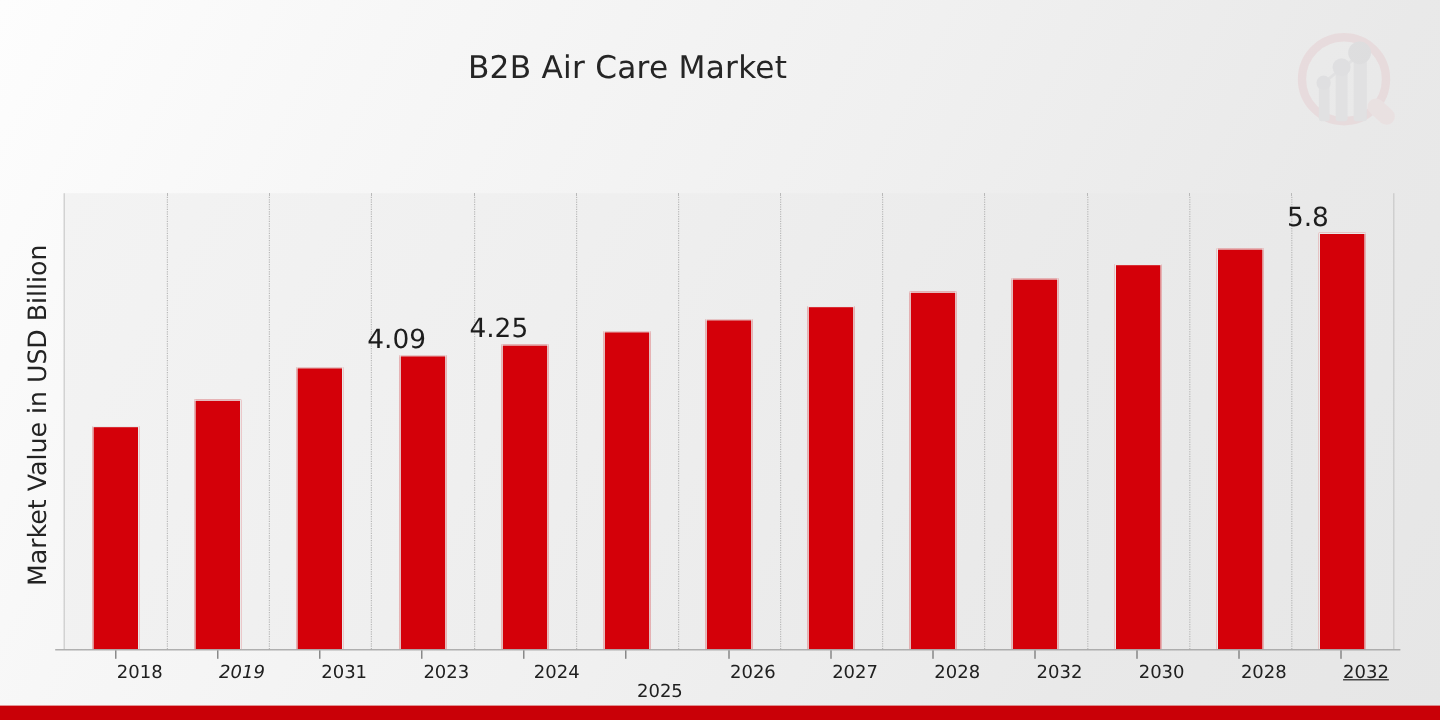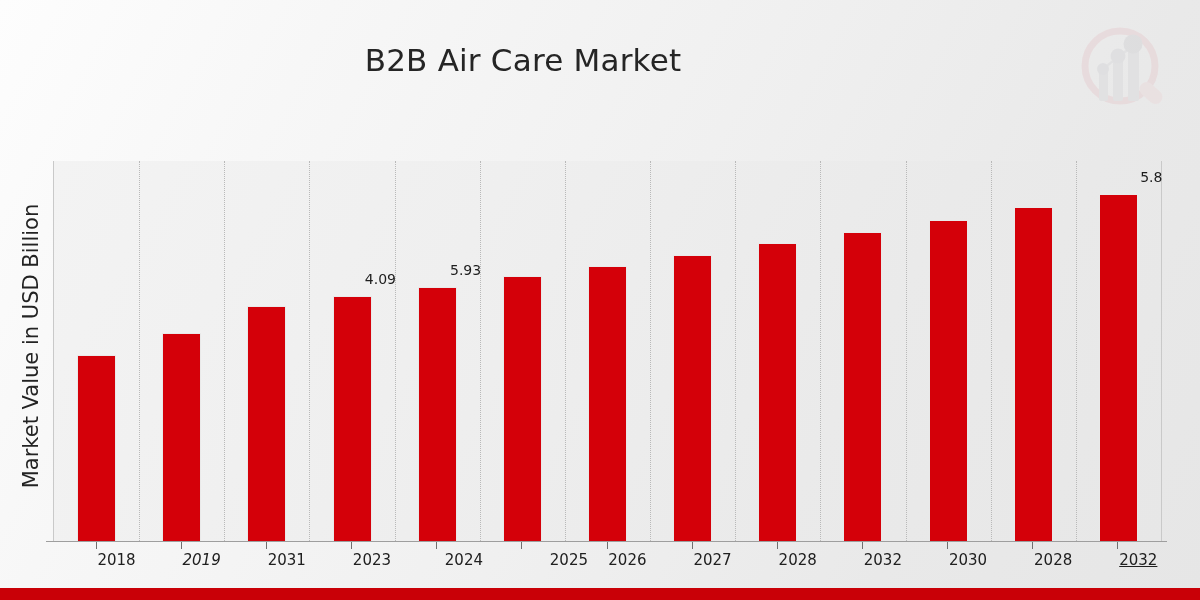--- a/index.html
+++ b/index.html
@@ -23,21 +23,21 @@
     overflow: hidden;
   }
 
   
   #chart-title {
     position: absolute;
     left: 0;
     top: 42px;
     width: 1046px;
     text-align: center;
-    font-size: 31px;
+    font-size: 26px;
     color: #252525;
     letter-spacing: 0.2px;
     font-family: "DejaVu Sans", sans-serif;
   }
 
   
   #brand-logo {
     position: absolute;
     right: 22px;
     top: 22px;
@@ -103,23 +103,23 @@
   .bar {
     position: absolute;
     background: linear-gradient(180deg, #d40009 0%, #cf0008 100%);
     border: 1px solid #e9e9e9;
     border-bottom: none;
     box-sizing: border-box;
   }
 
   .bar-value {
     position: absolute;
-    font-size: 14px;
+    font-size: 22px;
     color: #1d1d1d;
-    text-align: right;
+    text-align: left;
     white-space: nowrap;
   }
 
   .x-tick-label {
     position: absolute;
     top: 551px;
     font-size: 15px;
     color: #202020;
     text-align: right;
     white-space: nowrap;
@@ -202,30 +202,30 @@
       <div class="tick-mark" style="left: 606.5px;"></div>
       <div class="tick-mark" style="left: 691.654px;"></div>
       <div class="tick-mark" style="left: 776.808px;"></div>
       <div class="tick-mark" style="left: 861.962px;"></div>
       <div class="tick-mark" style="left: 947.115px;"></div>
       <div class="tick-mark" style="left: 1032.27px;"></div>
       <div class="tick-mark" style="left: 1117.42px;"></div>
     </div>
   <div id="value-labels">
       <div class="bar-value" style="left: 306.038px; width: 90px; top: 271px;">4.09</div>
-      <div class="bar-value" style="left: 391.192px; width: 90px; top: 262px;">5.93</div>
+      <div class="bar-value" style="left: 391.192px; width: 90px; top: 262px;">4.25</div>
       <div class="bar-value" style="left: 1072.42px; width: 90px; top: 169px;">5.8</div>
     </div>
   <div id="x-labels">
       <div class="x-tick-label" style="left: 55.5769px; width: 80px;">2018</div>
       <div class="x-tick-label" style="left: 140.731px; width: 80px; font-style: italic;">2019</div>
       <div class="x-tick-label" style="left: 225.885px; width: 80px;">2031</div>
       <div class="x-tick-label" style="left: 311.038px; width: 80px;">2023</div>
       <div class="x-tick-label" style="left: 403px; width: 80px;">2024</div>
-      <div class="x-tick-label" style="left: 508px; width: 80px;">2025</div>
+      <div class="x-tick-label" style="left: 489px; width: 80px; margin-top: 16px;">2025</div>
       <div class="x-tick-label" style="left: 566.5px; width: 80px;">2026</div>
       <div class="x-tick-label" style="left: 651.654px; width: 80px;">2027</div>
       <div class="x-tick-label" style="left: 736.808px; width: 80px;">2028</div>
       <div class="x-tick-label" style="left: 821.962px; width: 80px;">2032</div>
       <div class="x-tick-label" style="left: 907.115px; width: 80px;">2030</div>
       <div class="x-tick-label" style="left: 992.269px; width: 80px;">2028</div>
       <div class="x-tick-label" style="left: 1077.42px; width: 80px; text-decoration: underline;">2032</div>
     </div>
 
   <div id="bottom-band"></div>

